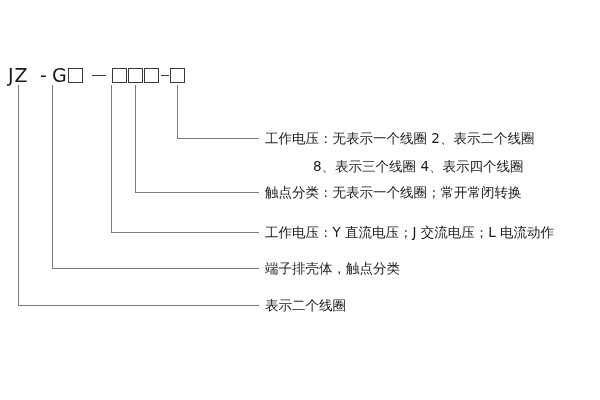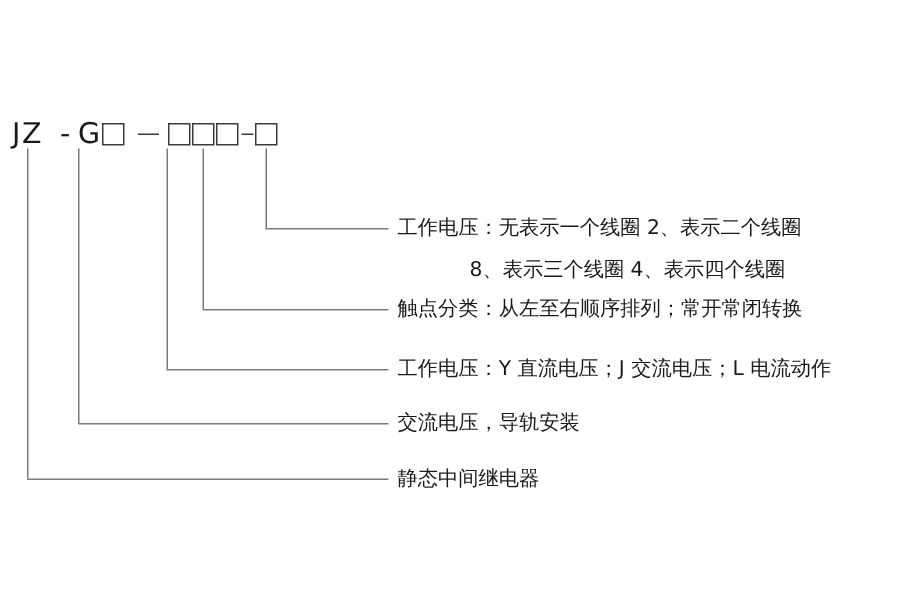--- a/index.html
+++ b/index.html
@@ -10,21 +10,21 @@
     width: 600px;
     height: 400px;
     background: #ffffff;
     font-family: "DejaVu Sans", "Liberation Sans", sans-serif;
     position: relative;
     overflow: hidden;
   }
   #diagram {
     position: absolute;
     left: 0;
-    top: 14px;
+    top: 0;
     width: 600px;
     height: 308px;
   }
   .code-text {
     position: absolute;
     font-family: "DejaVu Sans", "Liberation Sans", sans-serif;
     font-size: 19px;
     color: #1a1a1a;
     letter-spacing: 1px;
     white-space: nowrap;
@@ -91,21 +91,21 @@
 
   <div class="leader-v" style="left:52px; top:85px; height:183px;"></div>
   <div class="leader-h" style="left:52px; top:268px; width:207px;"></div>
 
   <div class="leader-v" style="left:18px; top:85px; height:220px;"></div>
   <div class="leader-h" style="left:18px; top:305px; width:241px;"></div>
 
   <div class="label" style="left:265px; top:128px;text-align:center;">工作电压：无表示一个线圈    2、表示二个线圈</div>
   <div class="label" style="left:313px; top:156px;">8、表示三个线圈  4、表示四个线圈</div>
 
-  <div class="label" style="left:265px; top:182px;">触点分类：从左至右顺序排列；常开常闭转换</div>
+  <div class="label" style="left:265px; top:182px;">触点分类：无表示一个线圈；常开常闭转换</div>
 
   <div class="label" style="left:265px; top:222px;">工作电压：Y 直流电压；J 交流电压；L 电流动作</div>
 
-  <div class="label" style="left:265px; top:258px;">交流电压，导轨安装</div>
+  <div class="label" style="left:265px; top:258px;">端子排壳体，触点分类</div>
 
-  <div class="label" style="left:265px; top:295px;">静态中间继电器</div>
+  <div class="label" style="left:265px; top:295px;">表示二个线圈</div>
 
 </div>
 
 </body></html>

